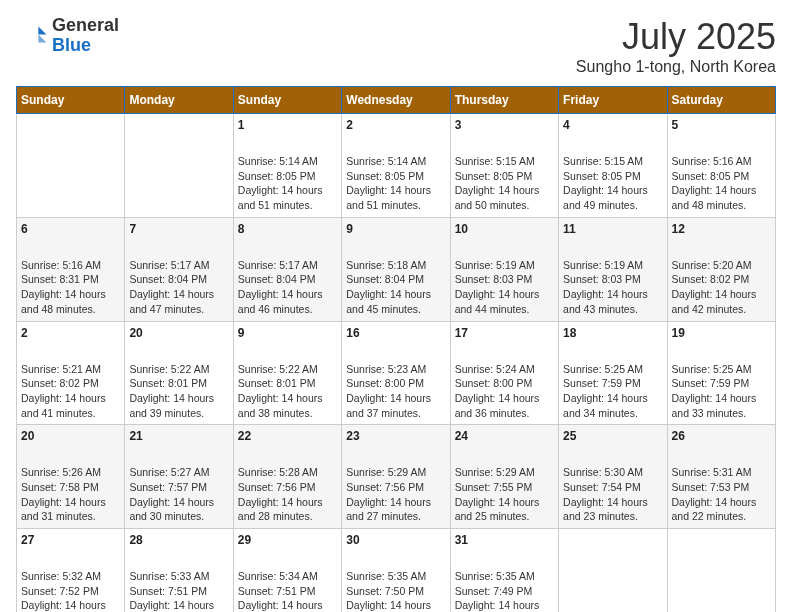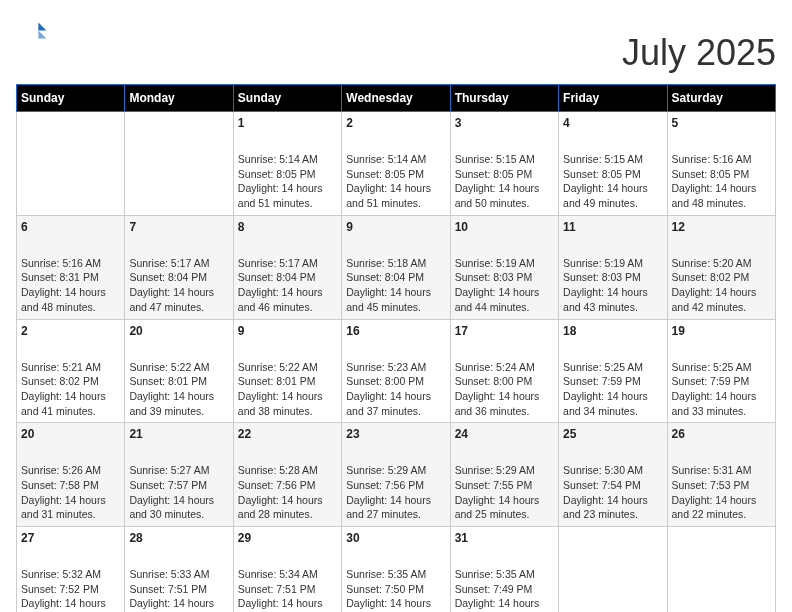--- a/index.html
+++ b/index.html
@@ -32,33 +32,32 @@
       width: 32px;
       height: 32px;
     }
     .title-block {
       text-align: right;
     }
     .month-title {
       font-size: 36px;
       color: #333;
       font-weight: 300;
-      margin-top: 16px;
     }
     .subtitle {
       font-size: 16px;
       color: #333;
     }
     .calendar {
       width: 100%;
       border-collapse: collapse;
       font-size: 11px;
     }
     .calendar th {
-      background: #000000;
+      background: #a16207;
       color: #fff;
       padding: 6px 4px;
       text-align: left;
       font-size: 12px;
       font-weight: bold;
       border: 1px solid #1a6fc4;
     }
     .calendar td {
       border: 1px solid #ccc;
       vertical-align: top;
@@ -89,23 +88,28 @@
   </style>
 </head>
 <body>
 
 <div class="header">
   <div class="logo">
     <svg class="logo-icon" viewBox="0 0 40 40">
       <polygon points="28,8 38,18 28,18" fill="#1a6fc4"></polygon>
       <polygon points="28,18 38,28 28,28" fill="#1a6fc4" opacity="0.6"></polygon>
     </svg>
+    <div class="logo-text">
+      <div>General</div>
+      <div class="blue">Blue</div>
+    </div>
   </div>
   <div class="title-block">
     <div class="month-title">July 2025</div>
+    <div class="subtitle">Sungho 1-tong, North Korea</div>
   </div>
 </div>
 
 <table class="calendar">
   <thead>
     <tr>
     <th>Sunday</th>
         <th>Monday</th>
         <th>Sunday</th>
         <th>Wednesday</th>

